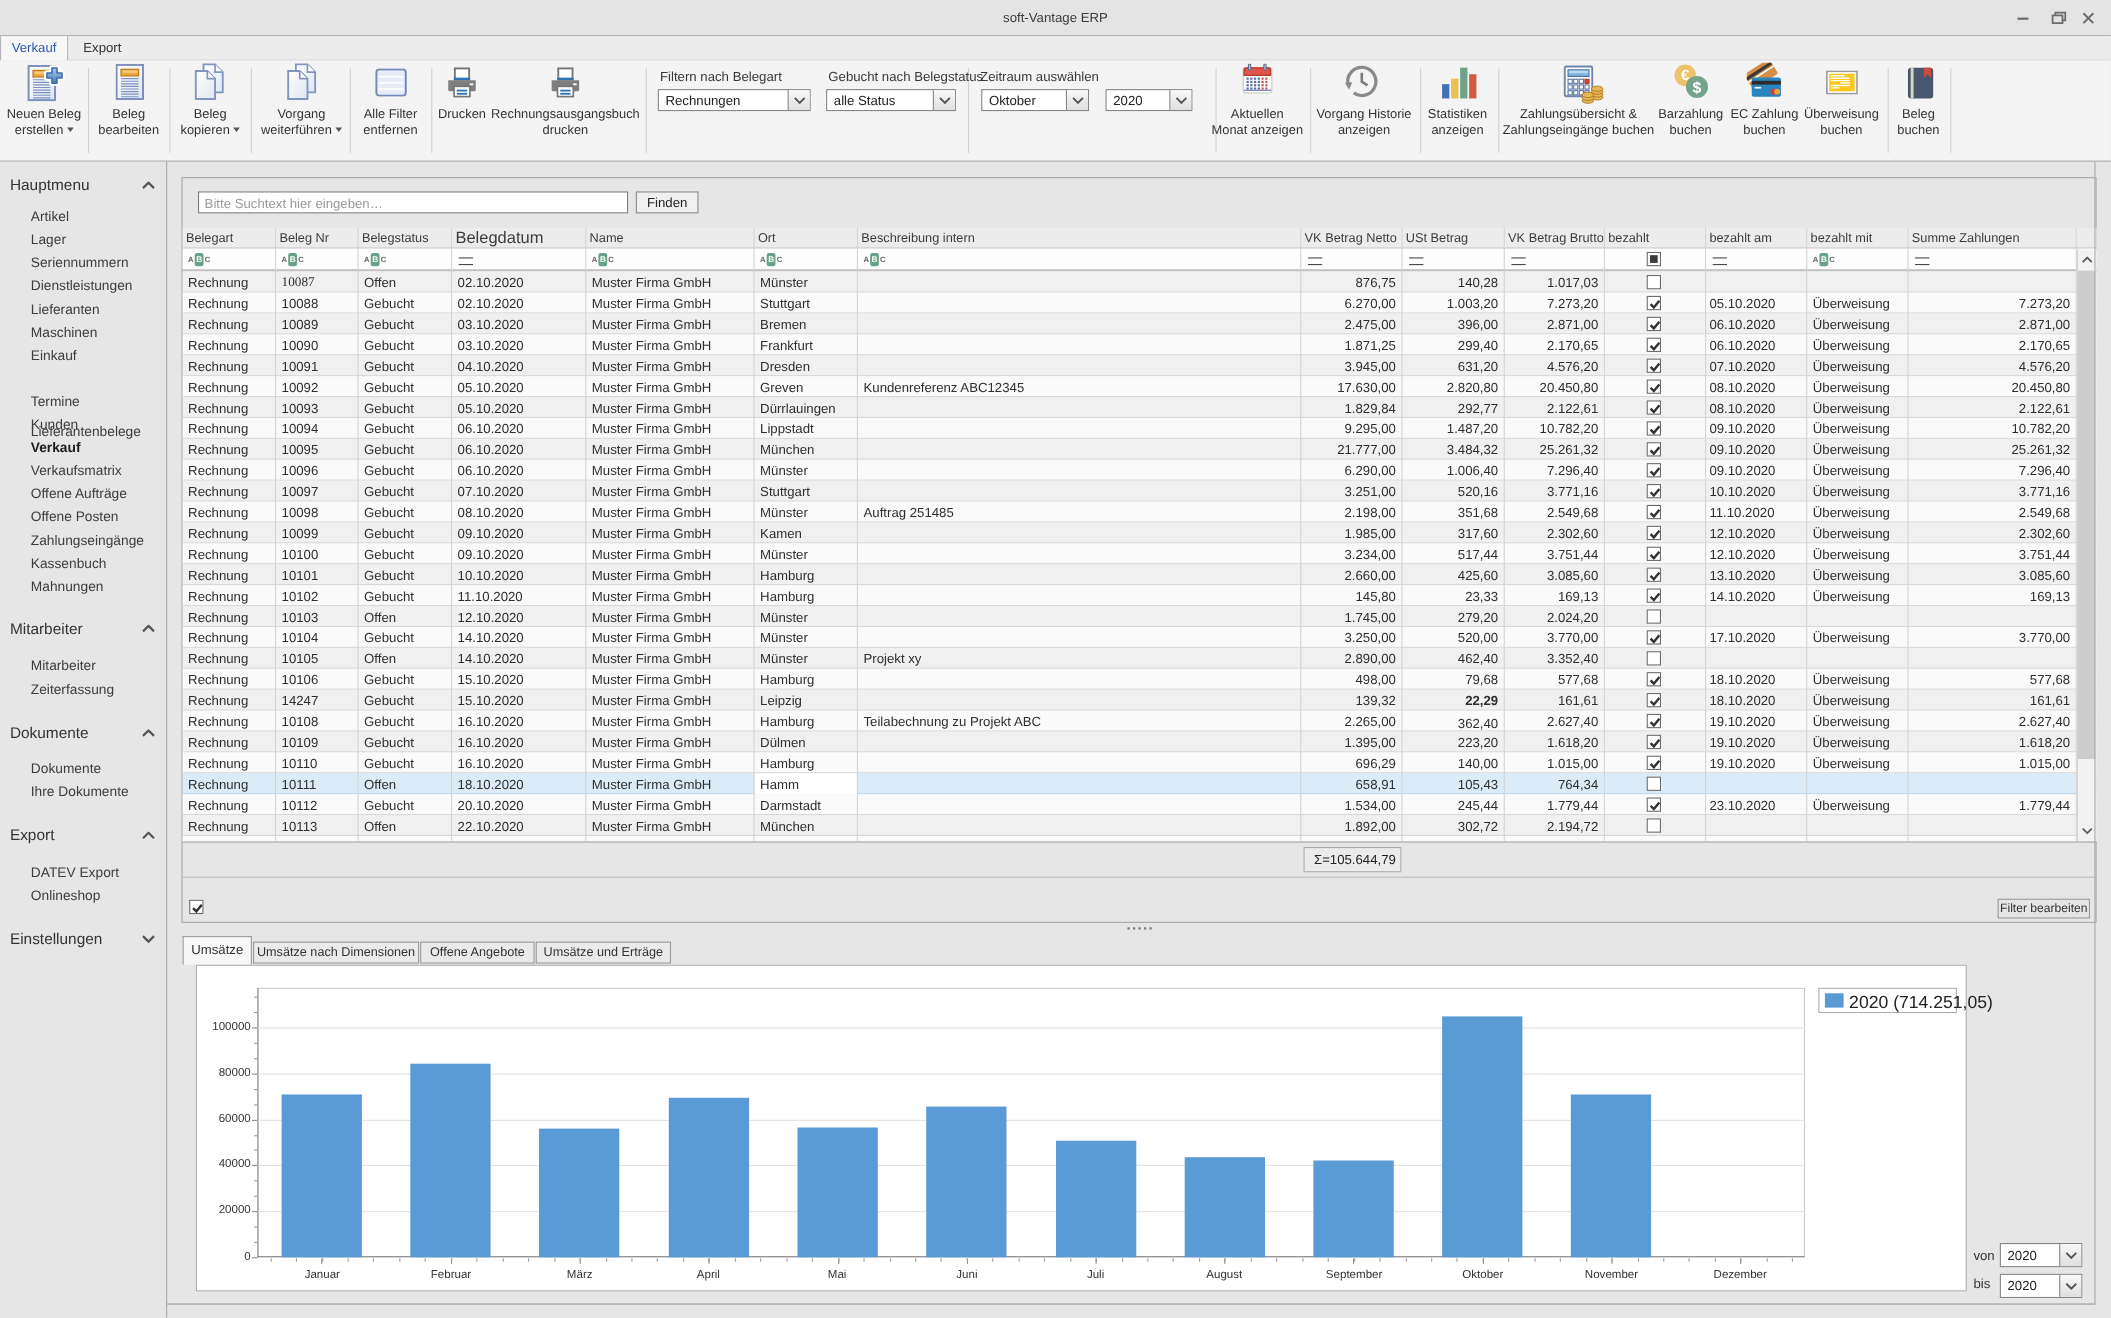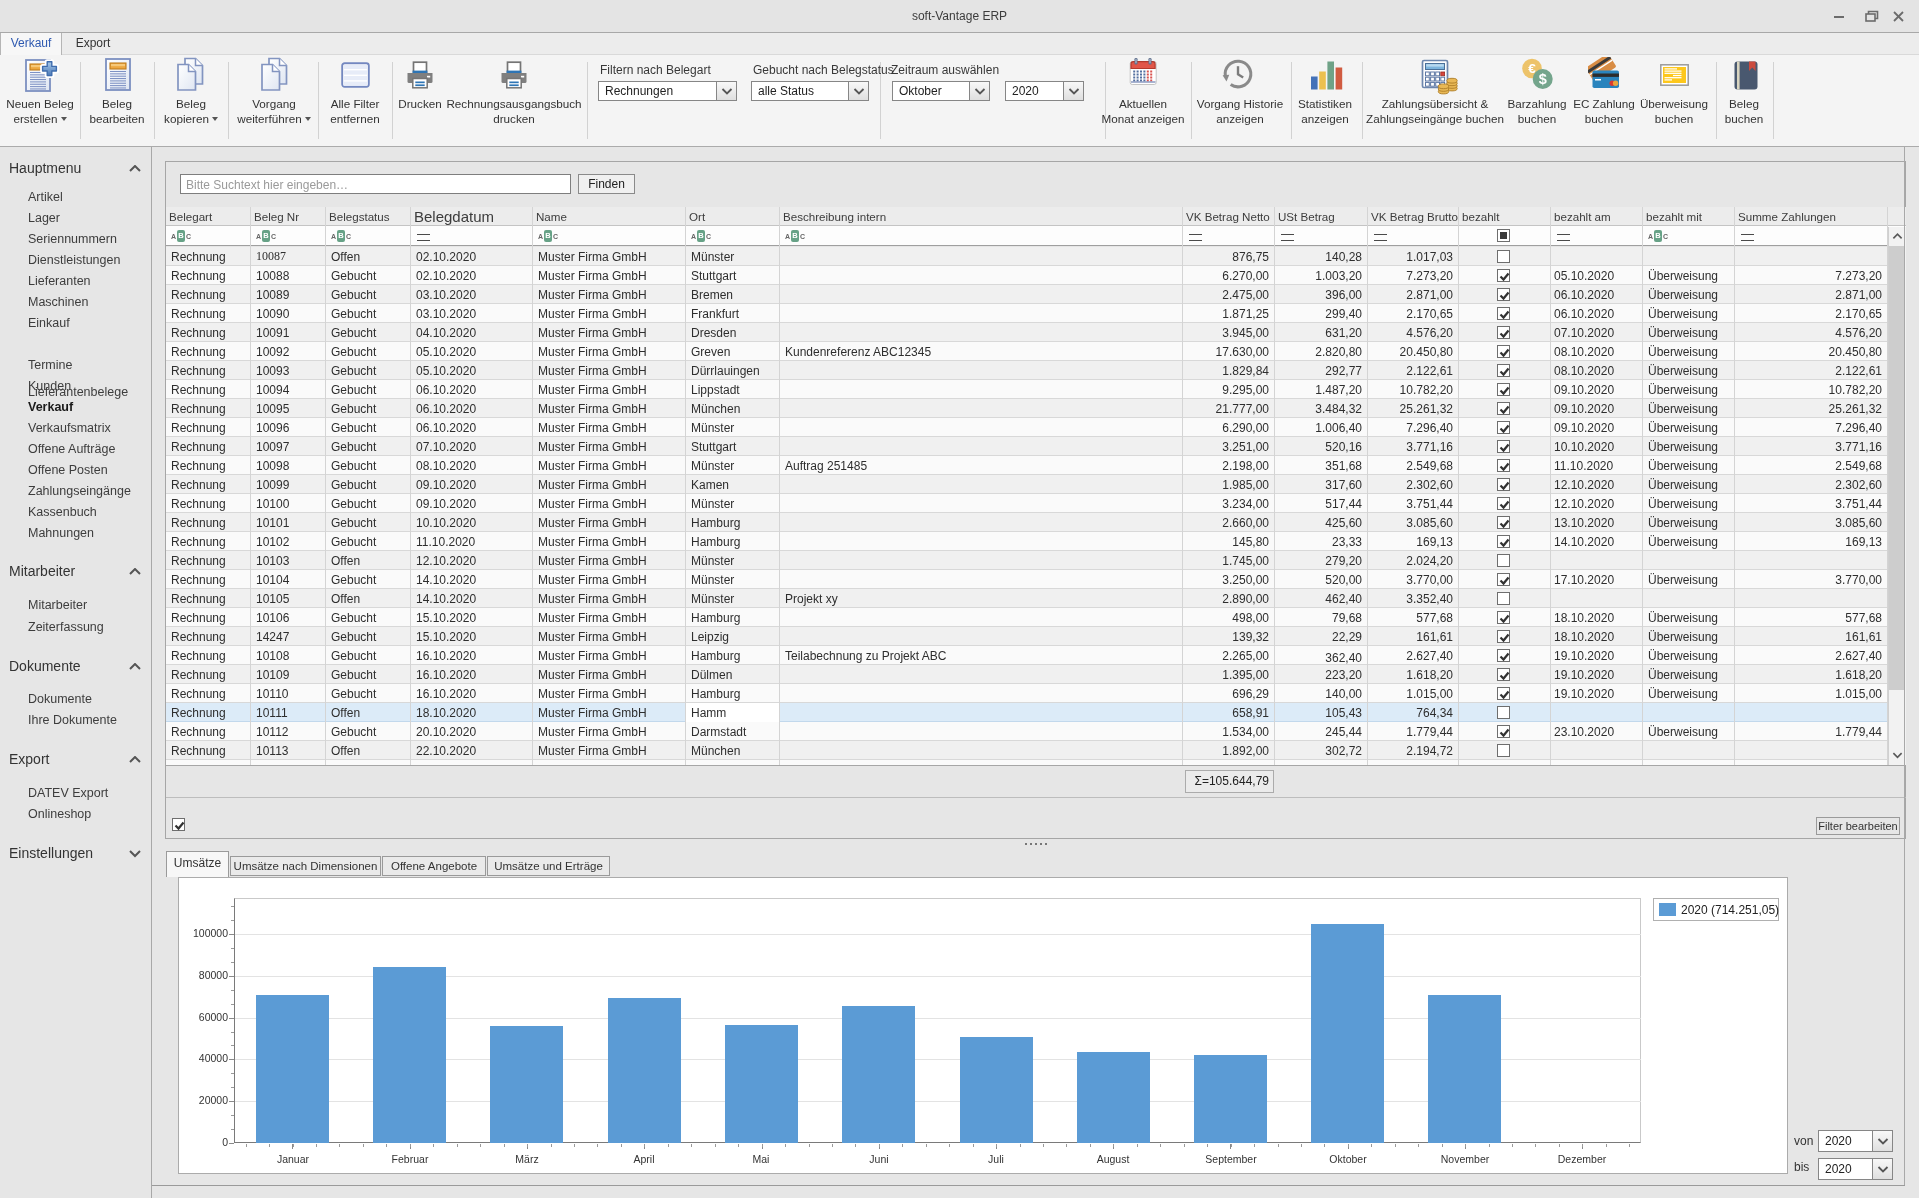--- a/index.html
+++ b/index.html
@@ -770,21 +770,21 @@
     </svg>
   </div>
 <div class="abs" style="left:166px;top:627px;width:1740px;height:19px;background:#f0f0f0;border-bottom:1px solid #d8d8d8;"></div>
 <div class="cell" style="left:171px;top:627px;width:77px;height:19px;">Rechnung</div>
 <div class="cell" style="left:256px;top:627px;width:67px;height:19px;">14247</div>
 <div class="cell" style="left:331px;top:627px;width:77px;height:19px;">Gebucht</div>
 <div class="cell" style="left:416px;top:627px;width:114px;height:19px;">15.10.2020</div>
 <div class="cell" style="left:538px;top:627px;width:145px;height:19px;">Muster Firma GmbH</div>
 <div class="cell" style="left:691px;top:627px;width:86px;height:19px;">Leipzig</div>
 <div class="cell" style="left:1186px;top:627px;width:83px;height:19px;justify-content:flex-end;">139,32</div>
-<div class="cell" style="left:1278px;top:627px;width:84px;height:19px;justify-content:flex-end;">22,29</div>
+<div class="cell" style="left:1278px;top:627px;width:84px;height:19px;justify-content:flex-end;font-weight:bold;">22,29</div>
 <div class="cell" style="left:1371px;top:627px;width:82px;height:19px;justify-content:flex-end;">161,61</div>
 <div class="cell" style="left:1554px;top:627px;width:83px;height:19px;">18.10.2020</div>
 <div class="cell" style="left:1738px;top:627px;width:144px;height:19px;justify-content:flex-end;">161,61</div>
 <div class="cell" style="left:1648px;top:627px;width:84px;height:19px;">Überweisung</div>
 <div class="cb" style="left:1497px;top:630px;">
     <svg width="13" height="12" viewBox="0 0 13 12">
       <path d="M2.5 5.5 L5.5 8.5 L10.5 2.5" fill="none" stroke="#323232" stroke-width="2.2"></path>
     </svg>
   </div>
 <div class="abs" style="left:166px;top:646px;width:1740px;height:19px;background:#fafafa;border-bottom:1px solid #d8d8d8;"></div>
@@ -1056,21 +1056,21 @@
 <div class="vline" style="left:1465px;top:1144px;height:3px;background:#9a9a9a;"></div>
 <div class="vline" style="left:1489px;top:1144px;height:3px;background:#9a9a9a;"></div>
 <div class="vline" style="left:1512px;top:1144px;height:3px;background:#9a9a9a;"></div>
 <div class="vline" style="left:1535px;top:1144px;height:3px;background:#9a9a9a;"></div>
 <div class="vline" style="left:1559px;top:1144px;height:3px;background:#9a9a9a;"></div>
 <div class="vline" style="left:1582px;top:1144px;height:3px;background:#9a9a9a;"></div>
 <div class="vline" style="left:1606px;top:1144px;height:3px;background:#9a9a9a;"></div>
 <div class="vline" style="left:1629px;top:1144px;height:3px;background:#9a9a9a;"></div>
 <div class="abs" style="left:1653px;top:898px;width:126px;height:23px;background:#fff;border:1px solid #b0b0b0;"></div>
 <div class="abs" style="left:1659px;top:903px;width:17px;height:13px;background:#5b9bd5;"></div>
-<div class="abs" style="left:1681px;top:903px;font-size:12px;color:#222;">2020 (714.251,05)</div>
+<div class="abs" style="left:1681px;top:903px;font-size:16px;color:#222;">2020 (714.251,05)</div>
 <div class="abs" style="left:1794px;top:1134px;font-size:12px;color:#333;">von</div>
 <div class="dd" style="left:1818px;top:1130px;width:75px;height:22px;">
     <div class="txt">2020</div>
     <div class="btn">
       <svg width="12" height="7" viewBox="0 0 12 7">
         <path d="M1.5 1 L6 5.5 L10.5 1" fill="none" stroke="#555" stroke-width="1.8"></path>
       </svg>
     </div>
   </div>
 <div class="abs" style="left:1794px;top:1160px;font-size:12px;color:#333;">bis</div>

